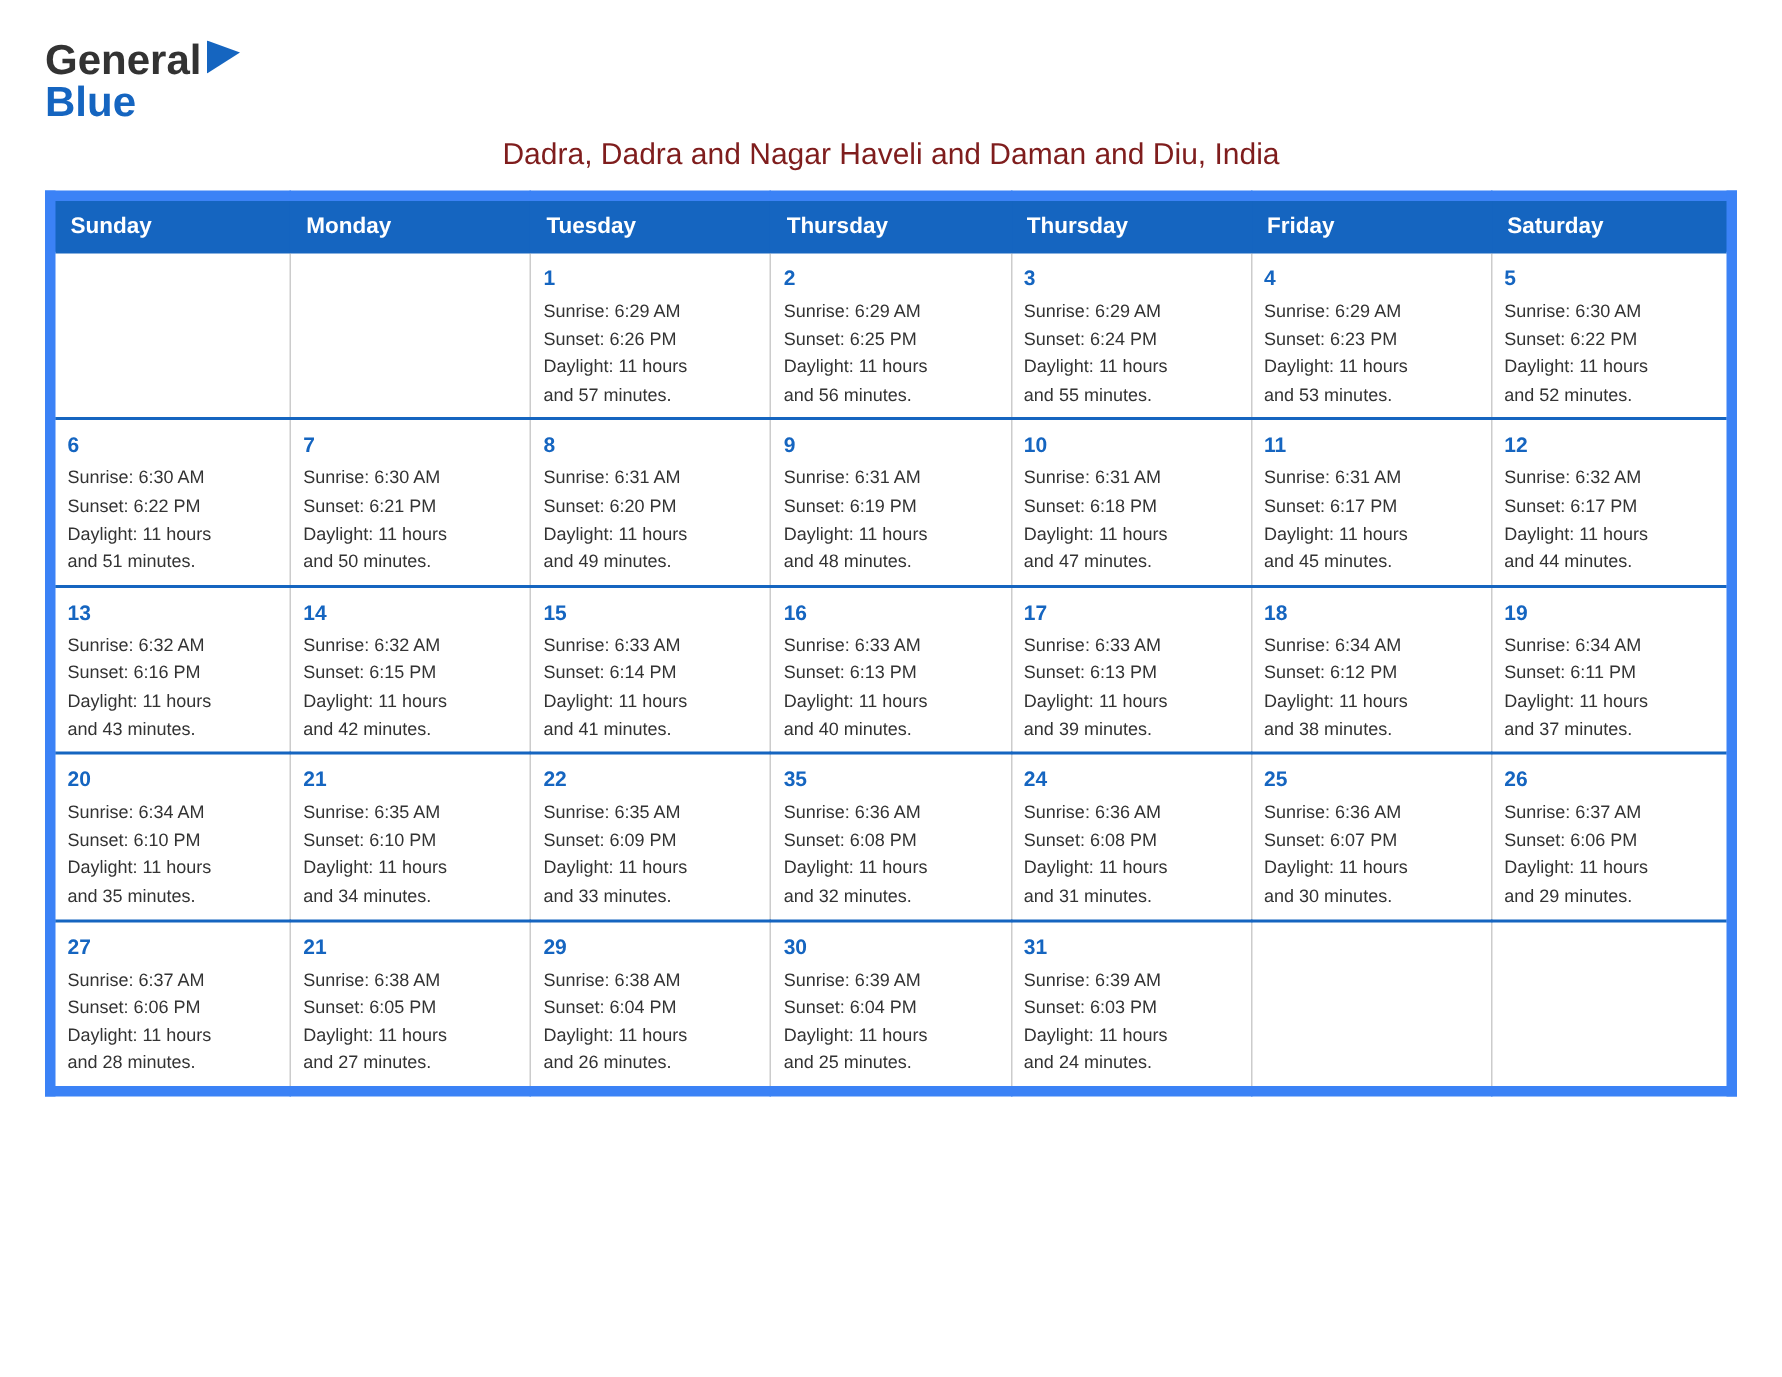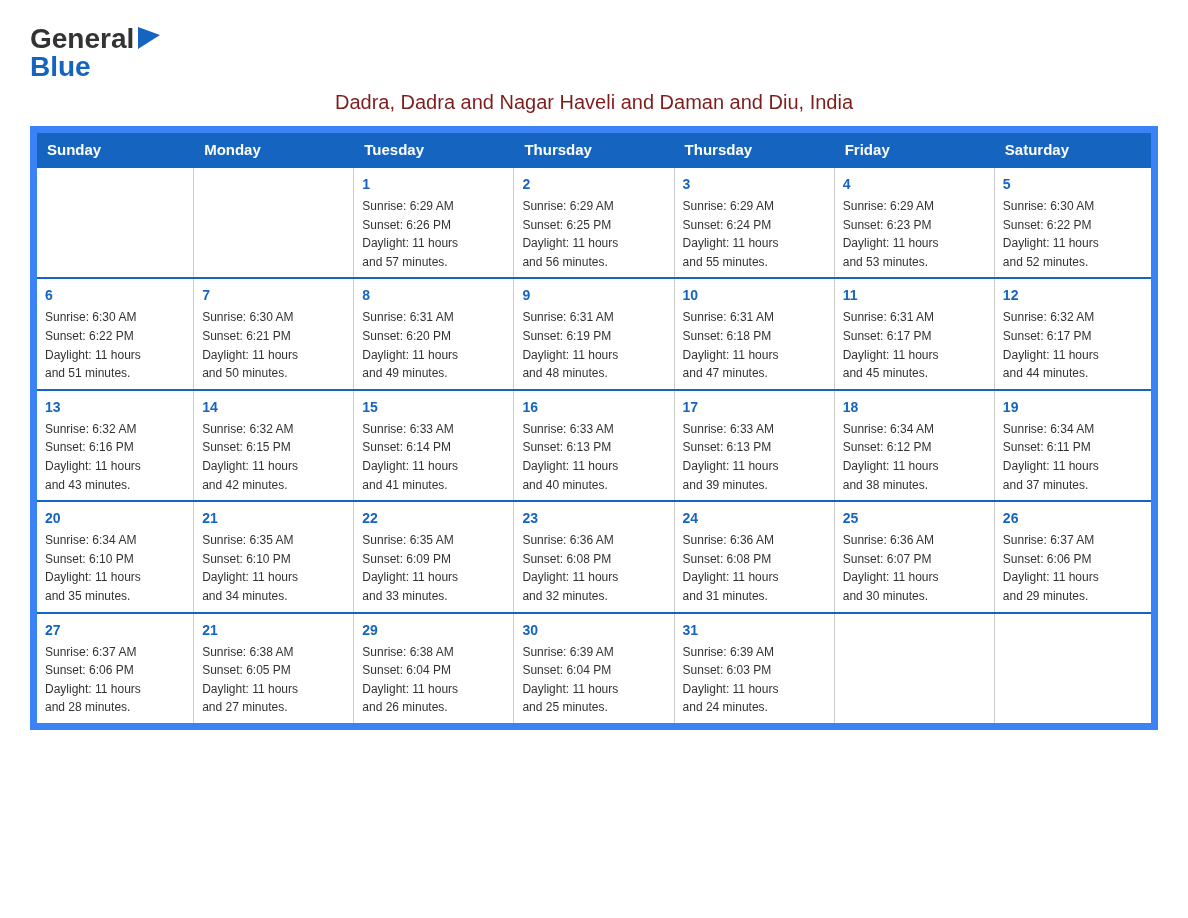--- a/index.html
+++ b/index.html
@@ -219,21 +219,21 @@
         </td>
         <td>
           <span class="day-number">21</span>
           <div class="day-info">Sunrise: 6:35 AM<br>Sunset: 6:10 PM<br>Daylight: 11 hours<br>and 34 minutes.</div>
         </td>
         <td>
           <span class="day-number">22</span>
           <div class="day-info">Sunrise: 6:35 AM<br>Sunset: 6:09 PM<br>Daylight: 11 hours<br>and 33 minutes.</div>
         </td>
         <td>
-          <span class="day-number">23</span>
+          <span class="day-number">35</span>
           <div class="day-info">Sunrise: 6:36 AM<br>Sunset: 6:08 PM<br>Daylight: 11 hours<br>and 32 minutes.</div>
         </td>
         <td>
           <span class="day-number">24</span>
           <div class="day-info">Sunrise: 6:36 AM<br>Sunset: 6:08 PM<br>Daylight: 11 hours<br>and 31 minutes.</div>
         </td>
         <td>
           <span class="day-number">25</span>
           <div class="day-info">Sunrise: 6:36 AM<br>Sunset: 6:07 PM<br>Daylight: 11 hours<br>and 30 minutes.</div>
         </td>

